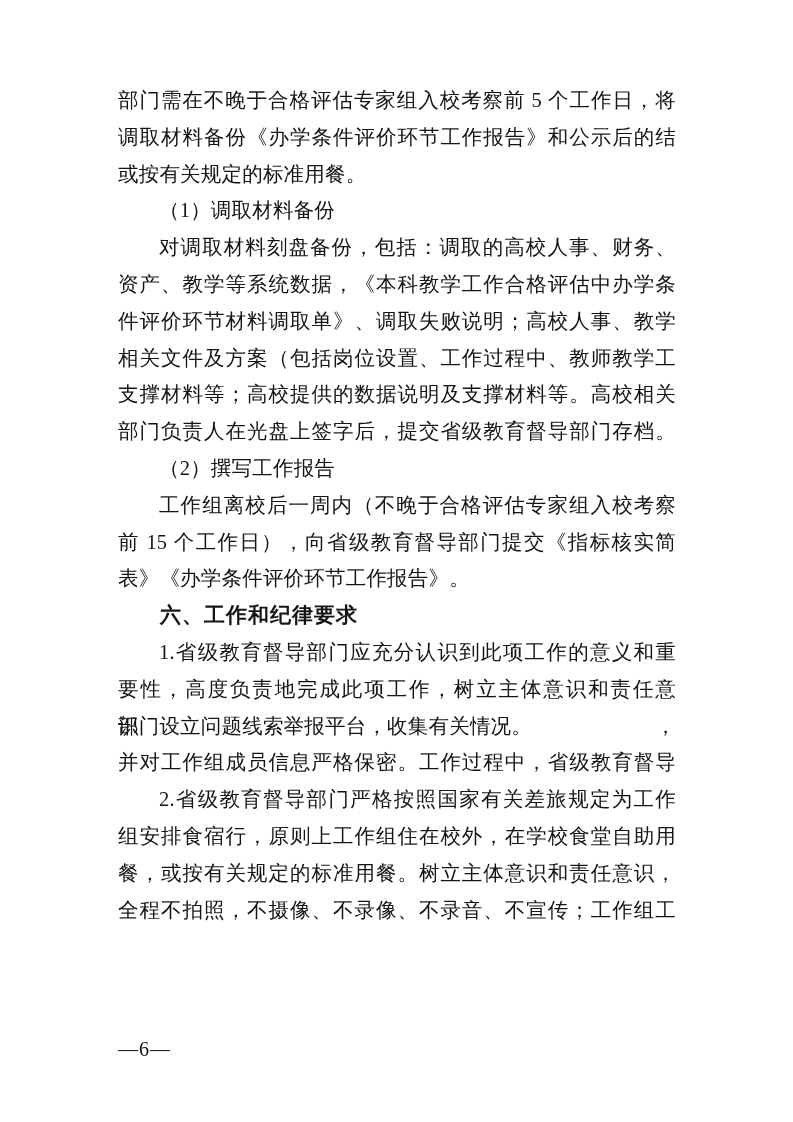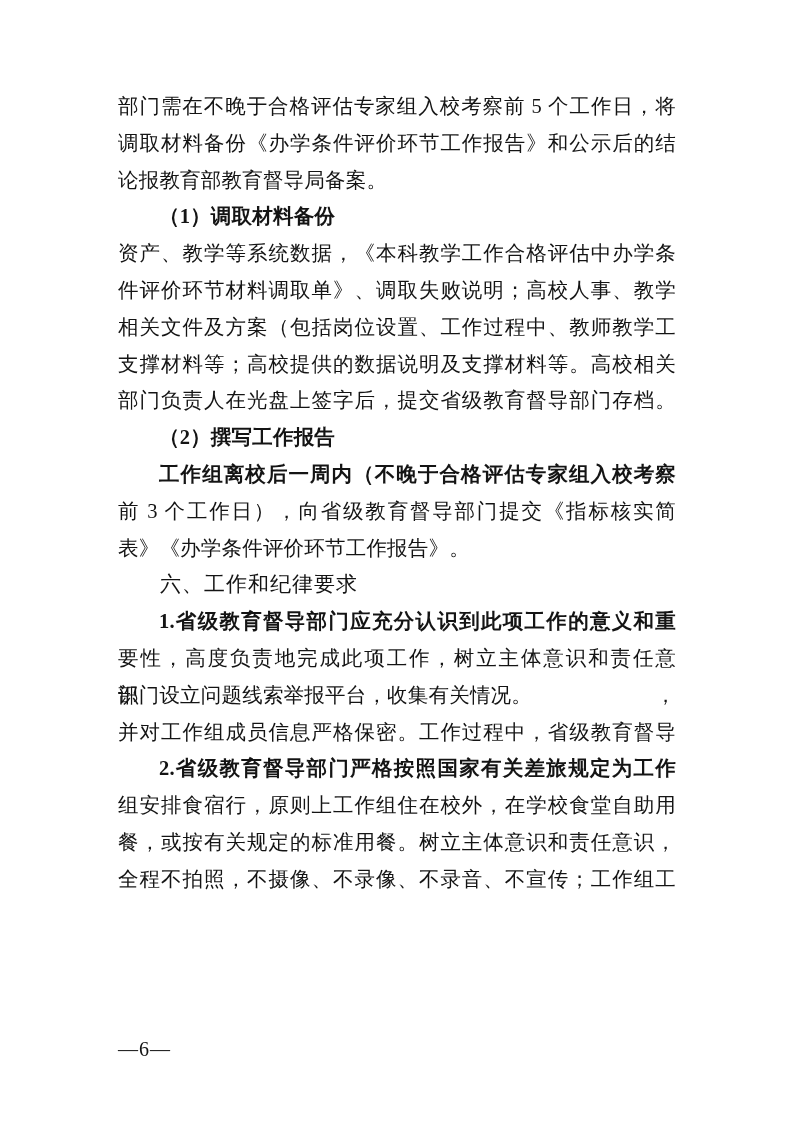--- a/index.html
+++ b/index.html
@@ -12,46 +12,45 @@
     width: 793px;
     height: 1122px;
     background: #ffffff;
     overflow: hidden;
     font-family: "Liberation Serif", serif;
     color: #141414;
   }
   .text-block {
     position: absolute;
     left: 118px;
-    top: 88px;
+    top: 82px;
     width: 558px;
   }
   .line {
     height: 36.8px;
     line-height: 36.8px;
     font-size: 20.5px;
     letter-spacing: 0.2px;
     white-space: pre;
   }
   .line.justify {
     white-space: normal;
     text-align: justify;
     text-align-last: justify;
   }
   .line.indent {
     text-indent: 2em;
-    font-weight: bold;
   }
   .line.h-serif {
     font-weight: bold;
     font-family: "Liberation Serif", serif;
     font-size: 21px;
   }
   .line.h-sans {
-    font-weight: normal;
+    font-weight: bold;
     font-family: "Liberation Sans", sans-serif;
     font-size: 21px;
     letter-spacing: 1px;
   }
   .page-footer {
     position: absolute;
     left: 118px;
     top: 1037px;
     font-size: 20px;
     line-height: 24px;
@@ -60,30 +59,31 @@
     letter-spacing: 1px;
   }
 </style>
 </head>
 <body>
 
 <div class="page">
   <div class="text-block">
       <div class="line justify">部门需在不晚于合格评估专家组入校考察前 5 个工作日，将</div>
       <div class="line justify">调取材料备份《办学条件评价环节工作报告》和公示后的结</div>
-      <div class="line">论报教育部教育督导局备案。</div>
+      <div class="line">或按有关规定的标准用餐。</div>
       <div class="line indent">（1）调取材料备份</div>
+      <div class="line indent justify">对调取材料刻盘备份，包括：调取的高校人事、财务、</div>
       <div class="line justify">资产、教学等系统数据，《本科教学工作合格评估中办学条</div>
       <div class="line justify">件评价环节材料调取单》、调取失败说明；高校人事、教学</div>
       <div class="line justify">相关文件及方案（包括岗位设置、工作过程中、教师教学工</div>
       <div class="line justify">支撑材料等；高校提供的数据说明及支撑材料等。高校相关</div>
       <div class="line justify">部门负责人在光盘上签字后，提交省级教育督导部门存档。</div>
       <div class="line indent">（2）撰写工作报告</div>
       <div class="line indent justify">工作组离校后一周内（不晚于合格评估专家组入校考察</div>
-      <div class="line justify">前 3 个工作日），向省级教育督导部门提交《指标核实简</div>
+      <div class="line justify">前 15 个工作日），向省级教育督导部门提交《指标核实简</div>
       <div class="line">表》《办学条件评价环节工作报告》。</div>
       <div class="line h-sans indent">六、工作和纪律要求</div>
       <div class="line indent justify">1.省级教育督导部门应充分认识到此项工作的意义和重</div>
       <div class="line justify">要性，高度负责地完成此项工作，树立主体意识和责任意识，</div>
       <div class="line">部门设立问题线索举报平台，收集有关情况。</div>
       <div class="line justify">并对工作组成员信息严格保密。工作过程中，省级教育督导</div>
       <div class="line indent justify">2.省级教育督导部门严格按照国家有关差旅规定为工作</div>
       <div class="line justify">组安排食宿行，原则上工作组住在校外，在学校食堂自助用</div>
       <div class="line justify">餐，或按有关规定的标准用餐。树立主体意识和责任意识，</div>
       <div class="line justify">全程不拍照，不摄像、不录像、不录音、不宣传；工作组工</div>

